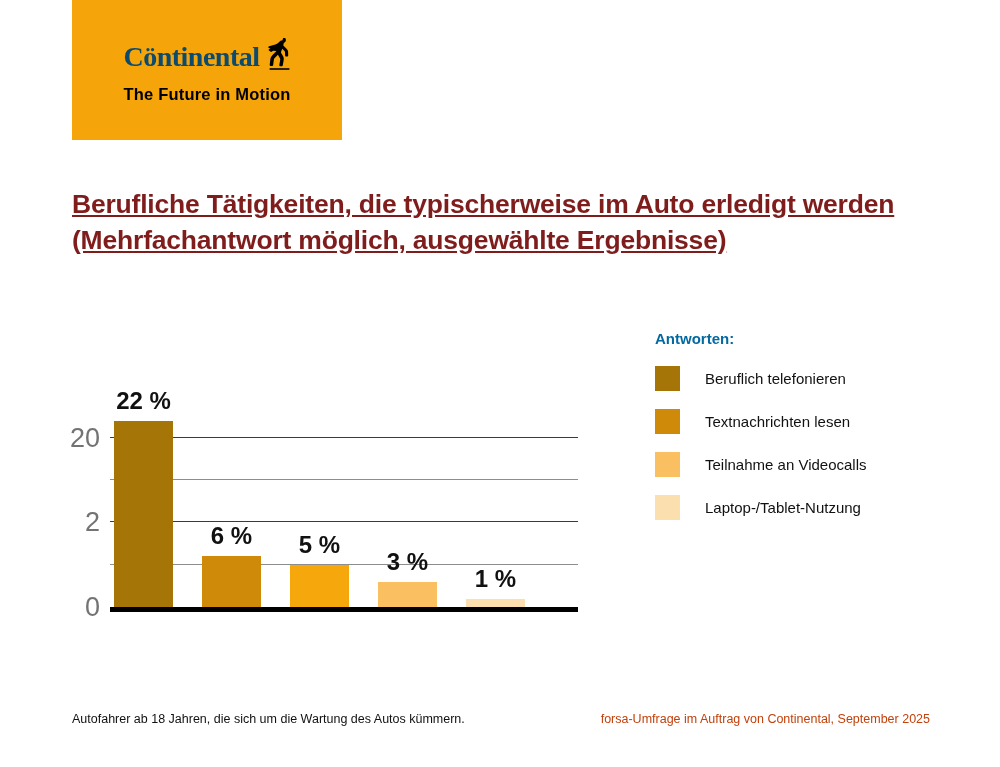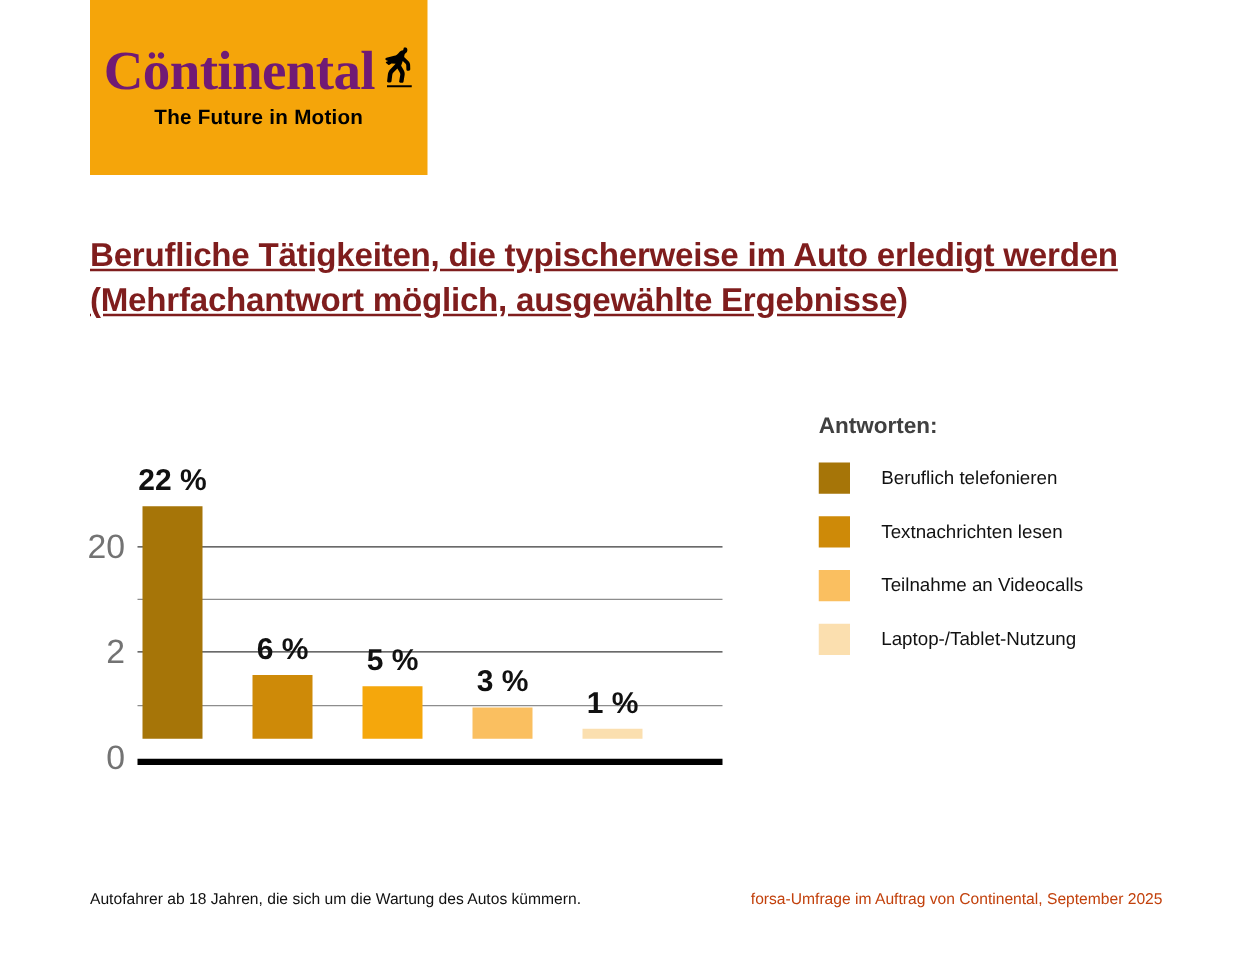--- a/index.html
+++ b/index.html
@@ -32,24 +32,24 @@
   }
   #logo-wordmark-row {
     display: flex;
     align-items: flex-start;
     justify-content: center;
     height: 46px;
   }
   #logo-wordmark {
     font-family: "Liberation Serif", serif;
     font-weight: bold;
-    font-size: 44px;
+    font-size: 28px;
     line-height: 42px;
     letter-spacing: -0.5px;
-    color: #701a75;
+    color: #0c4a6e;
     white-space: nowrap;
   }
   #logo-horse {
     margin-left: 1px;
     margin-top: 2px;
   }
   #logo-tagline {
     font-family: "Liberation Sans", sans-serif;
     font-weight: bold;
     font-size: 16.5px;
@@ -111,22 +111,22 @@
   }
   #bars {
     position: absolute;
     left: 38px;
     width: 468px;
     bottom: 13px;
     height: 203px;
   }
   .bar-slot {
     position: absolute;
-    bottom: 16px;
-    width: 48px;
+    bottom: 0;
+    width: 59px;
   }
   .bar-rect {
     position: absolute;
     bottom: 0;
     left: 0;
     width: 100%;
   }
   .bar-value {
     position: absolute;
     left: 50%;
@@ -141,22 +141,22 @@
   
   #legend {
     position: absolute;
     left: 655px;
     top: 330px;
     width: 320px;
   }
   #legend-title {
     font-family: "Liberation Sans", sans-serif;
     font-weight: bold;
-    font-size: 18px;
-    color: #404040;
+    font-size: 15px;
+    color: #0369a1;
     margin-bottom: 17px;
   }
   .legend-row {
     display: flex;
     align-items: center;
     height: 28px;
     margin-bottom: 15px;
   }
   .legend-swatch {
     width: 25px;

